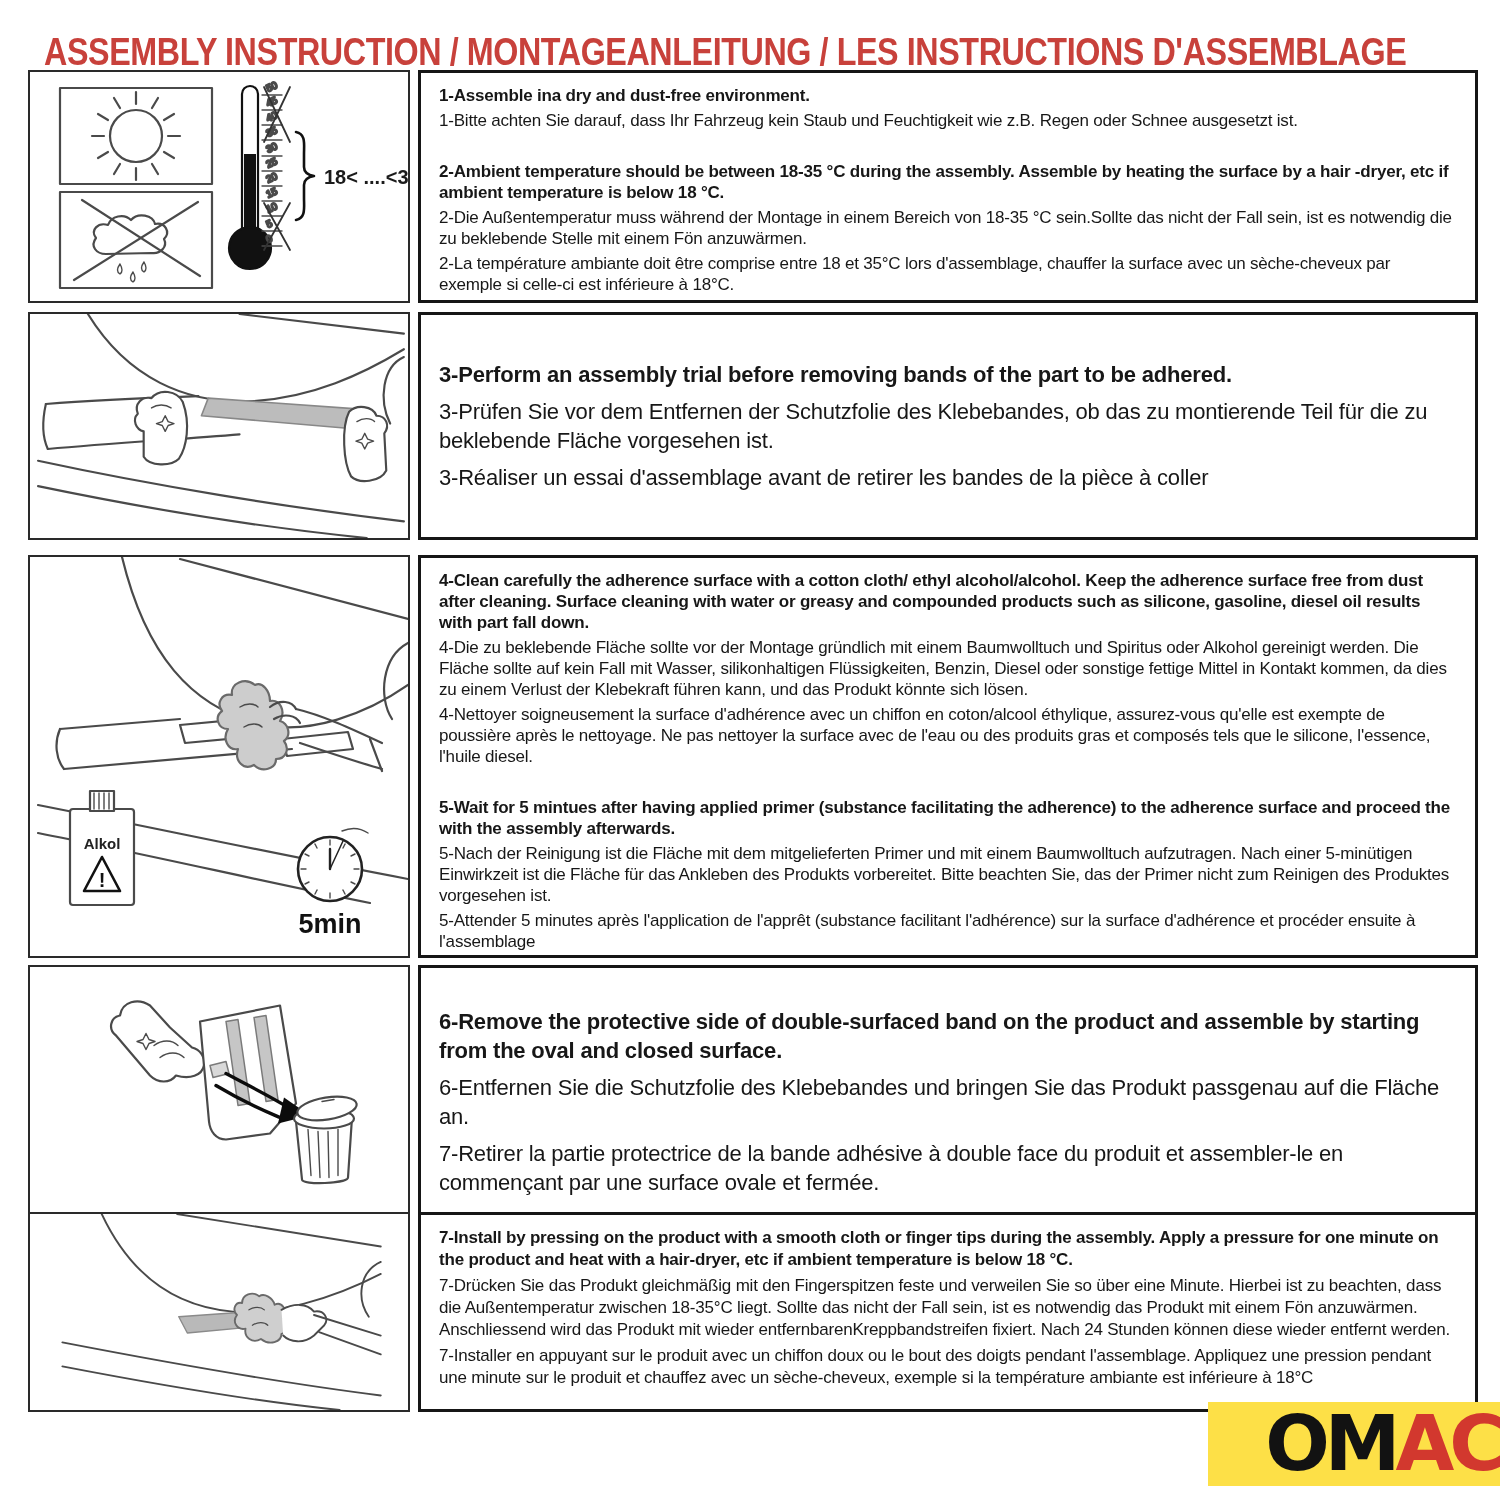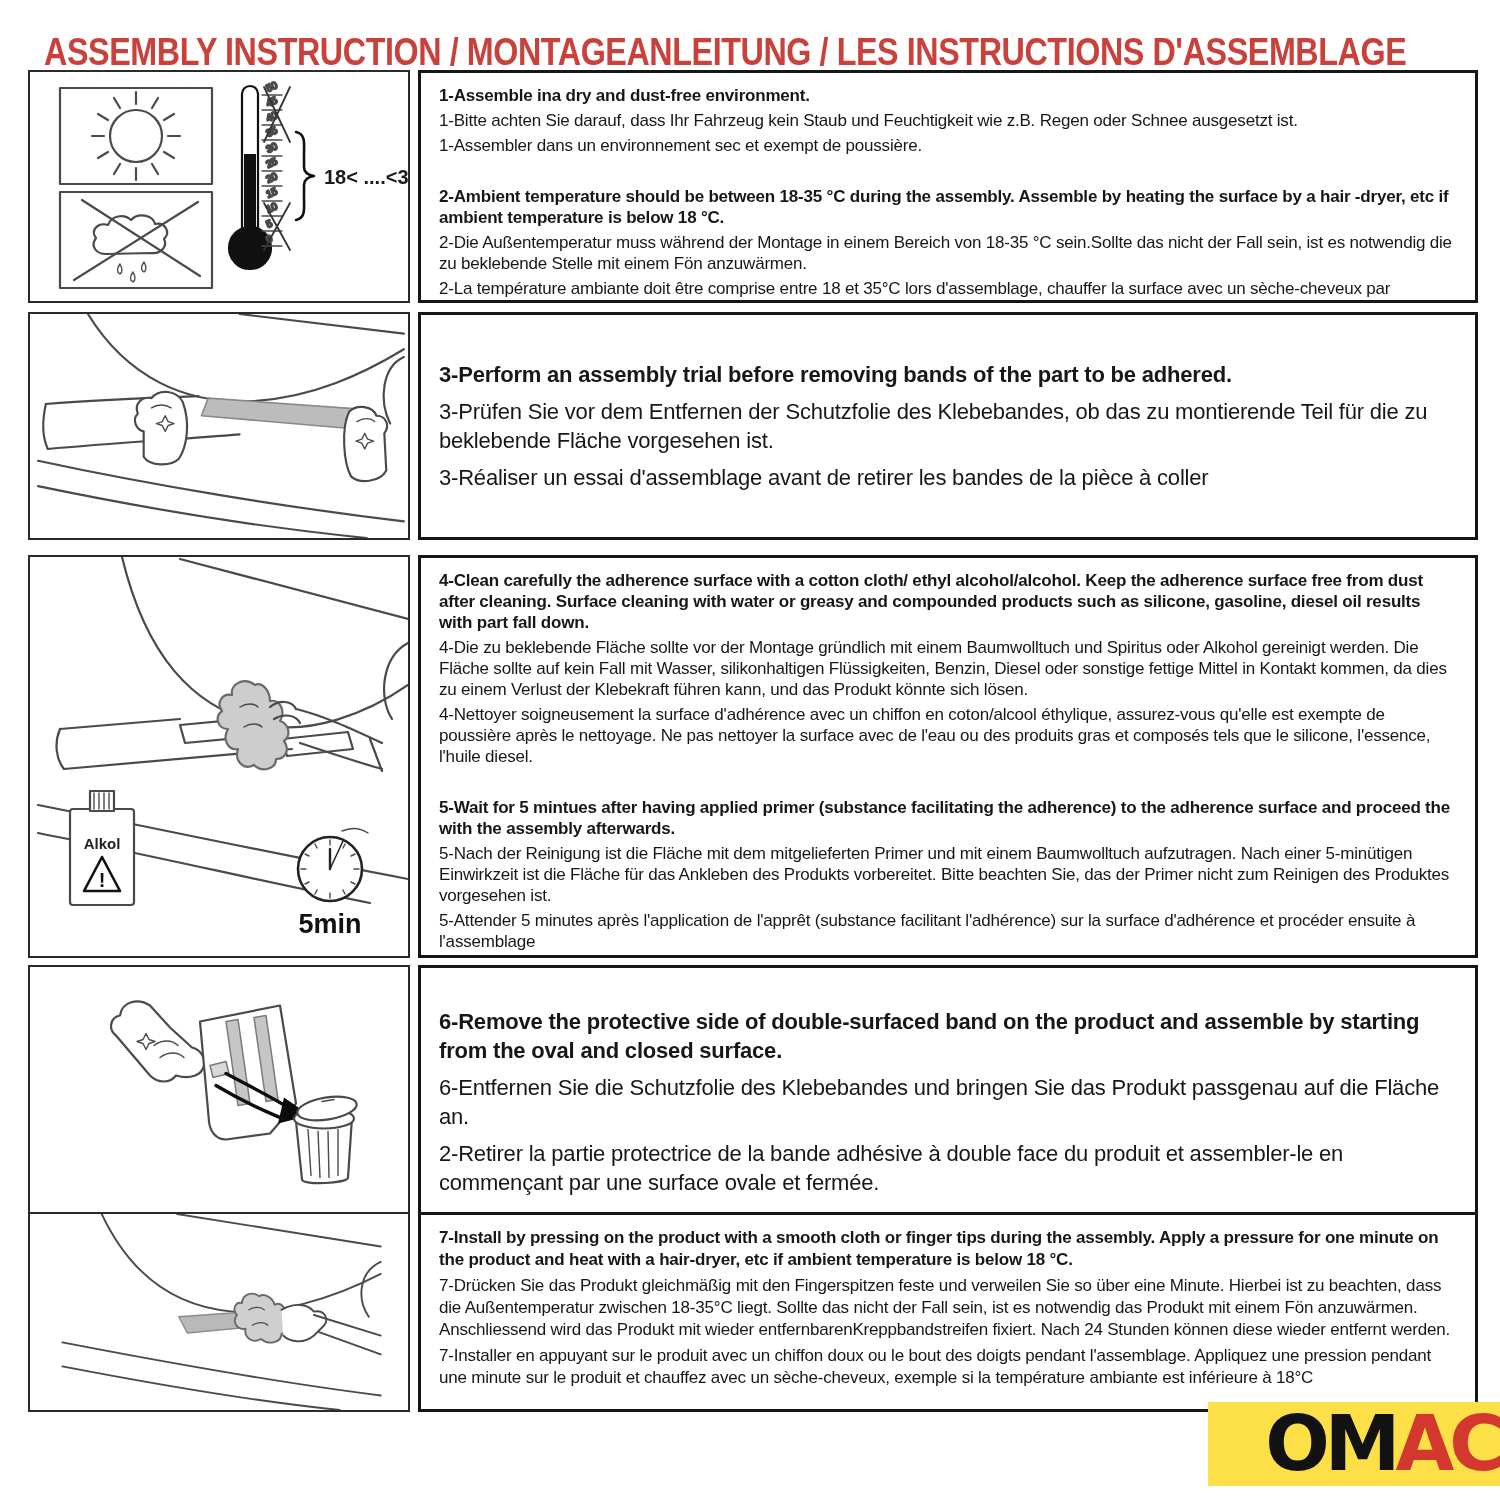--- a/index.html
+++ b/index.html
@@ -108,21 +108,20 @@
           </g>
           <path d="M266,60 C276,62 274,72 274,82 L274,95 C274,101 278,103 284,104 C278,105 274,107 274,113 L274,126 C274,136 276,146 266,148" stroke="#111" stroke-width="2.6"></path>
           <text class="svglabel" x="294" y="112" stroke="none">18&lt; ....&lt;35 C</text>
         </g>
       </g>
     </svg>
   </figure>
   <div class="textbox small">
     <p class="b">1-Assemble ina dry and dust-free environment.</p>
     <p>1-Bitte achten Sie darauf, dass Ihr Fahrzeug kein Staub und Feuchtigkeit wie z.B. Regen oder Schnee ausgesetzt ist.</p>
-    <p>1-Assembler dans un environnement sec et exempt de poussière.</p>
     <div class="gap"></div>
     <p class="b">2-Ambient temperature should be between 18-35 °C  during the assembly. Assemble by heating the surface by a hair -dryer, etc if ambient temperature is below 18 °C.</p>
     <p>2-Die Außentemperatur muss während der Montage in einem Bereich von 18-35 °C  sein.Sollte das nicht der Fall sein, ist es notwendig die zu beklebende Stelle mit einem Fön anzuwärmen.</p>
     <p>2-La température ambiante doit être comprise entre 18 et 35°C lors d'assemblage, chauffer la surface avec un sèche-cheveux par exemple si celle-ci est inférieure à 18°C.</p>
   </div>
 </section>
 
 <section class="row" style="top:312px;height:228px;">
   <figure class="imgbox">
     <svg viewBox="0 0 378 229">
@@ -260,21 +259,21 @@
             <line x1="298" y1="144" x2="299" y2="190"></line>
               <line x1="308" y1="142" x2="308" y2="188"></line>
           </g>
         </g>
       </g>
     </svg>
   </figure>
   <div class="textbox big">
     <p class="b">6-Remove the protective side of double-surfaced band on the product and assemble by starting from the oval and closed surface.</p>
     <p>6-Entfernen Sie die Schutzfolie des Klebebandes und bringen Sie das Produkt passgenau auf die Fläche an.</p>
-    <p>2-Retirer la partie protectrice de la bande adhésive à double face du produit et assembler-le en commençant par une surface ovale et fermée.</p>
+    <p>7-Retirer la partie protectrice de la bande adhésive à double face du produit et assembler-le en commençant par une surface ovale et fermée.</p>
   </div>
 </section>
 
 <section class="row" style="top:1212px;height:200px;">
   <figure class="imgbox">
     <svg viewBox="0 0 378 229">
       <g class="sk">
         <path d="M52,0 C85,70 135,108 205,114 C255,118 320,100 378,70"></path>
         <path d="M140,0 L378,38"></path>
         <path d="M378,56 C352,68 350,100 364,120"></path>

